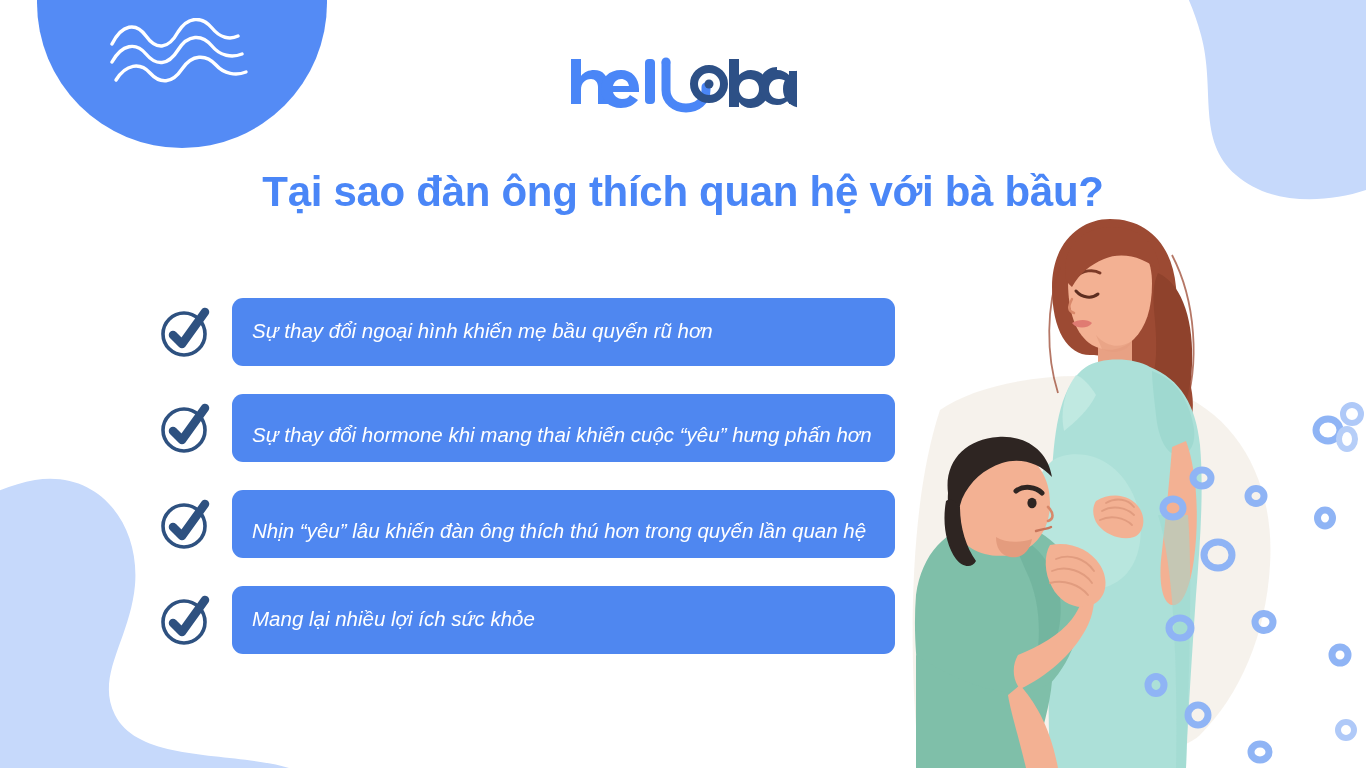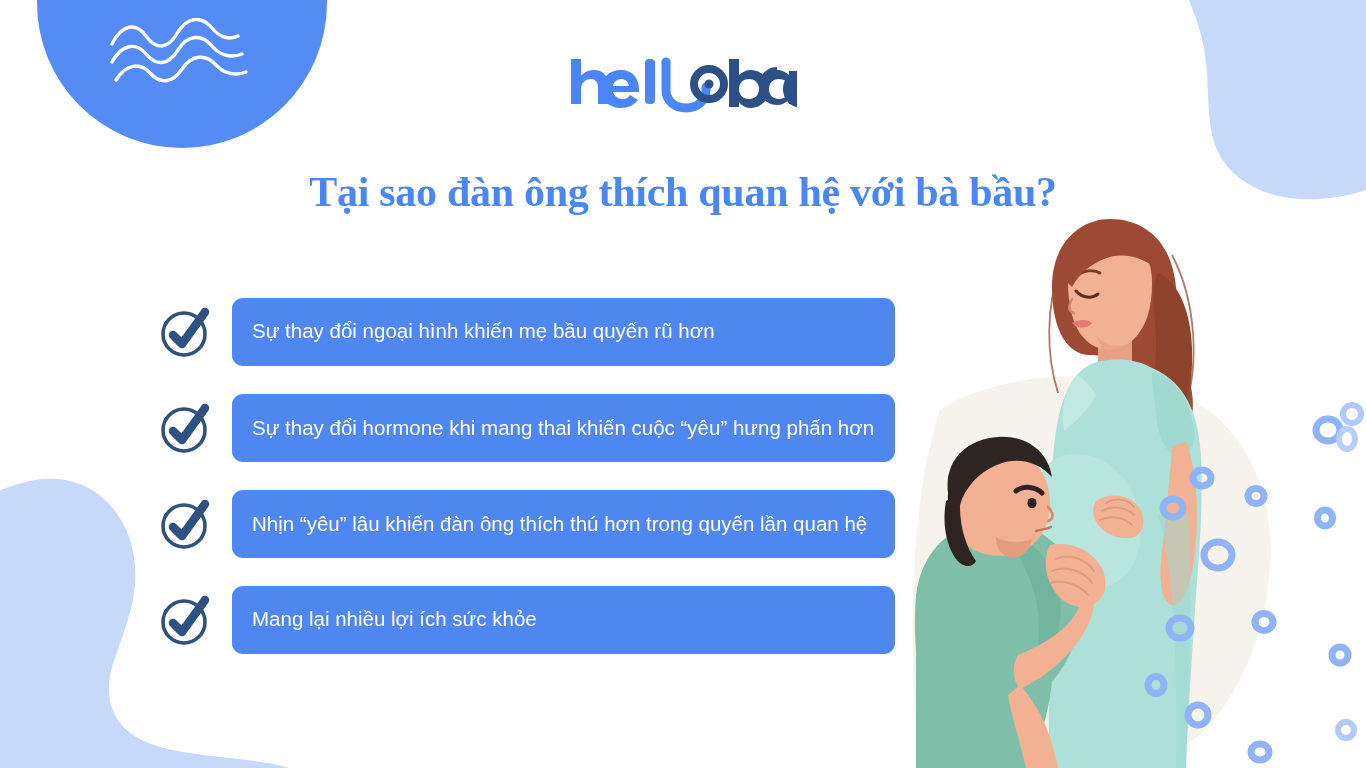--- a/index.html
+++ b/index.html
@@ -69,21 +69,20 @@
     position: absolute;
     left: 0;
     right: 0;
     top: 168px;
     text-align: center;
     font-size: 42px;
     font-weight: bold;
     letter-spacing: -0.3px;
     color: #4A86F7;
     white-space: nowrap;
-    font-family: Liberation Serif, serif;
   }
 
   
   .checklist {
     position: absolute;
     left: 155px;
     top: 298px;
     width: 740px;
   }
   .check-row {
@@ -105,22 +104,23 @@
     flex: 1 1 auto;
     background: #4F87F0;
     border-radius: 11px;
     color: #ffffff;
     font-size: 20.5px;
     line-height: 1.40;
     padding: 14px 20px 15px 20px;
     min-height: 68px;
     display: flex;
     align-items: center;
-  }
-  .bar.two-line { padding-top: 12px; padding-bottom: 12px; }
+    font-style: italic;
+  }
+  .bar.two-line { padding-top: 12px; padding-bottom: 12px; align-items: flex-end; }
 
   
   .illustration {
     position: absolute;
     left: 900px;
     top: 215px;
     width: 466px;
     height: 553px;
   }
   .rings { position: absolute; left: 1140px; top: 400px; width: 226px; height: 368px; }

